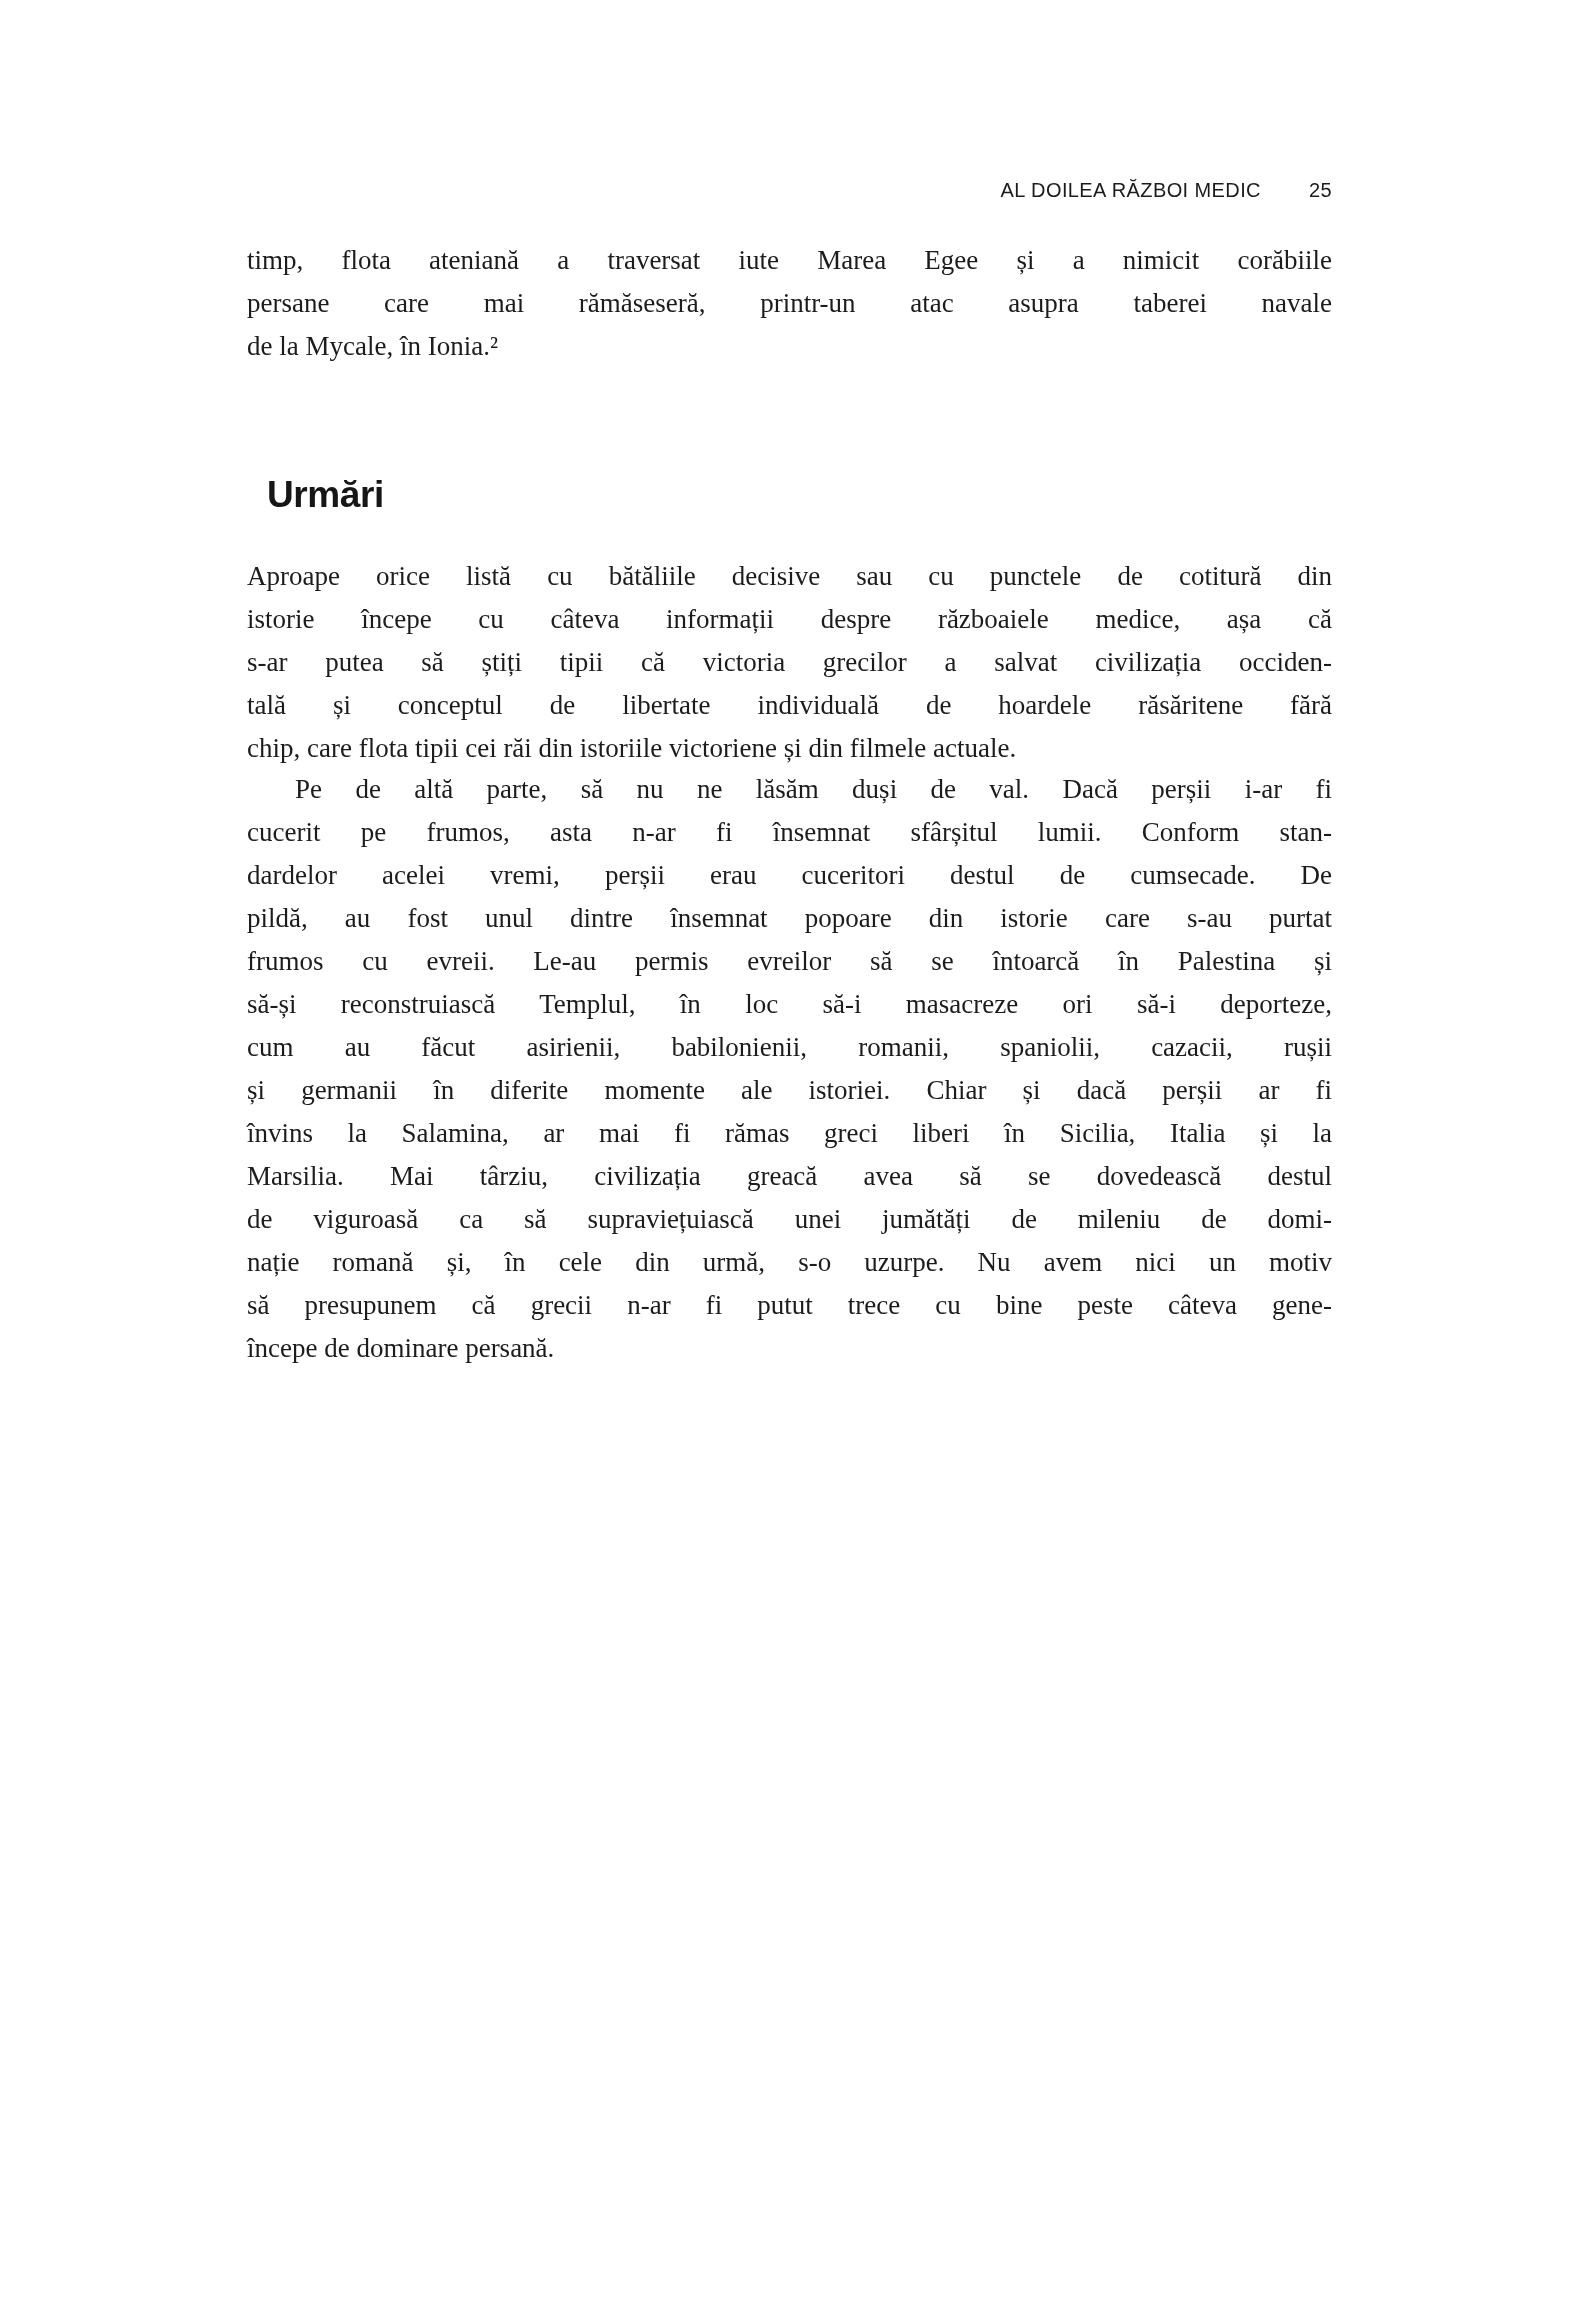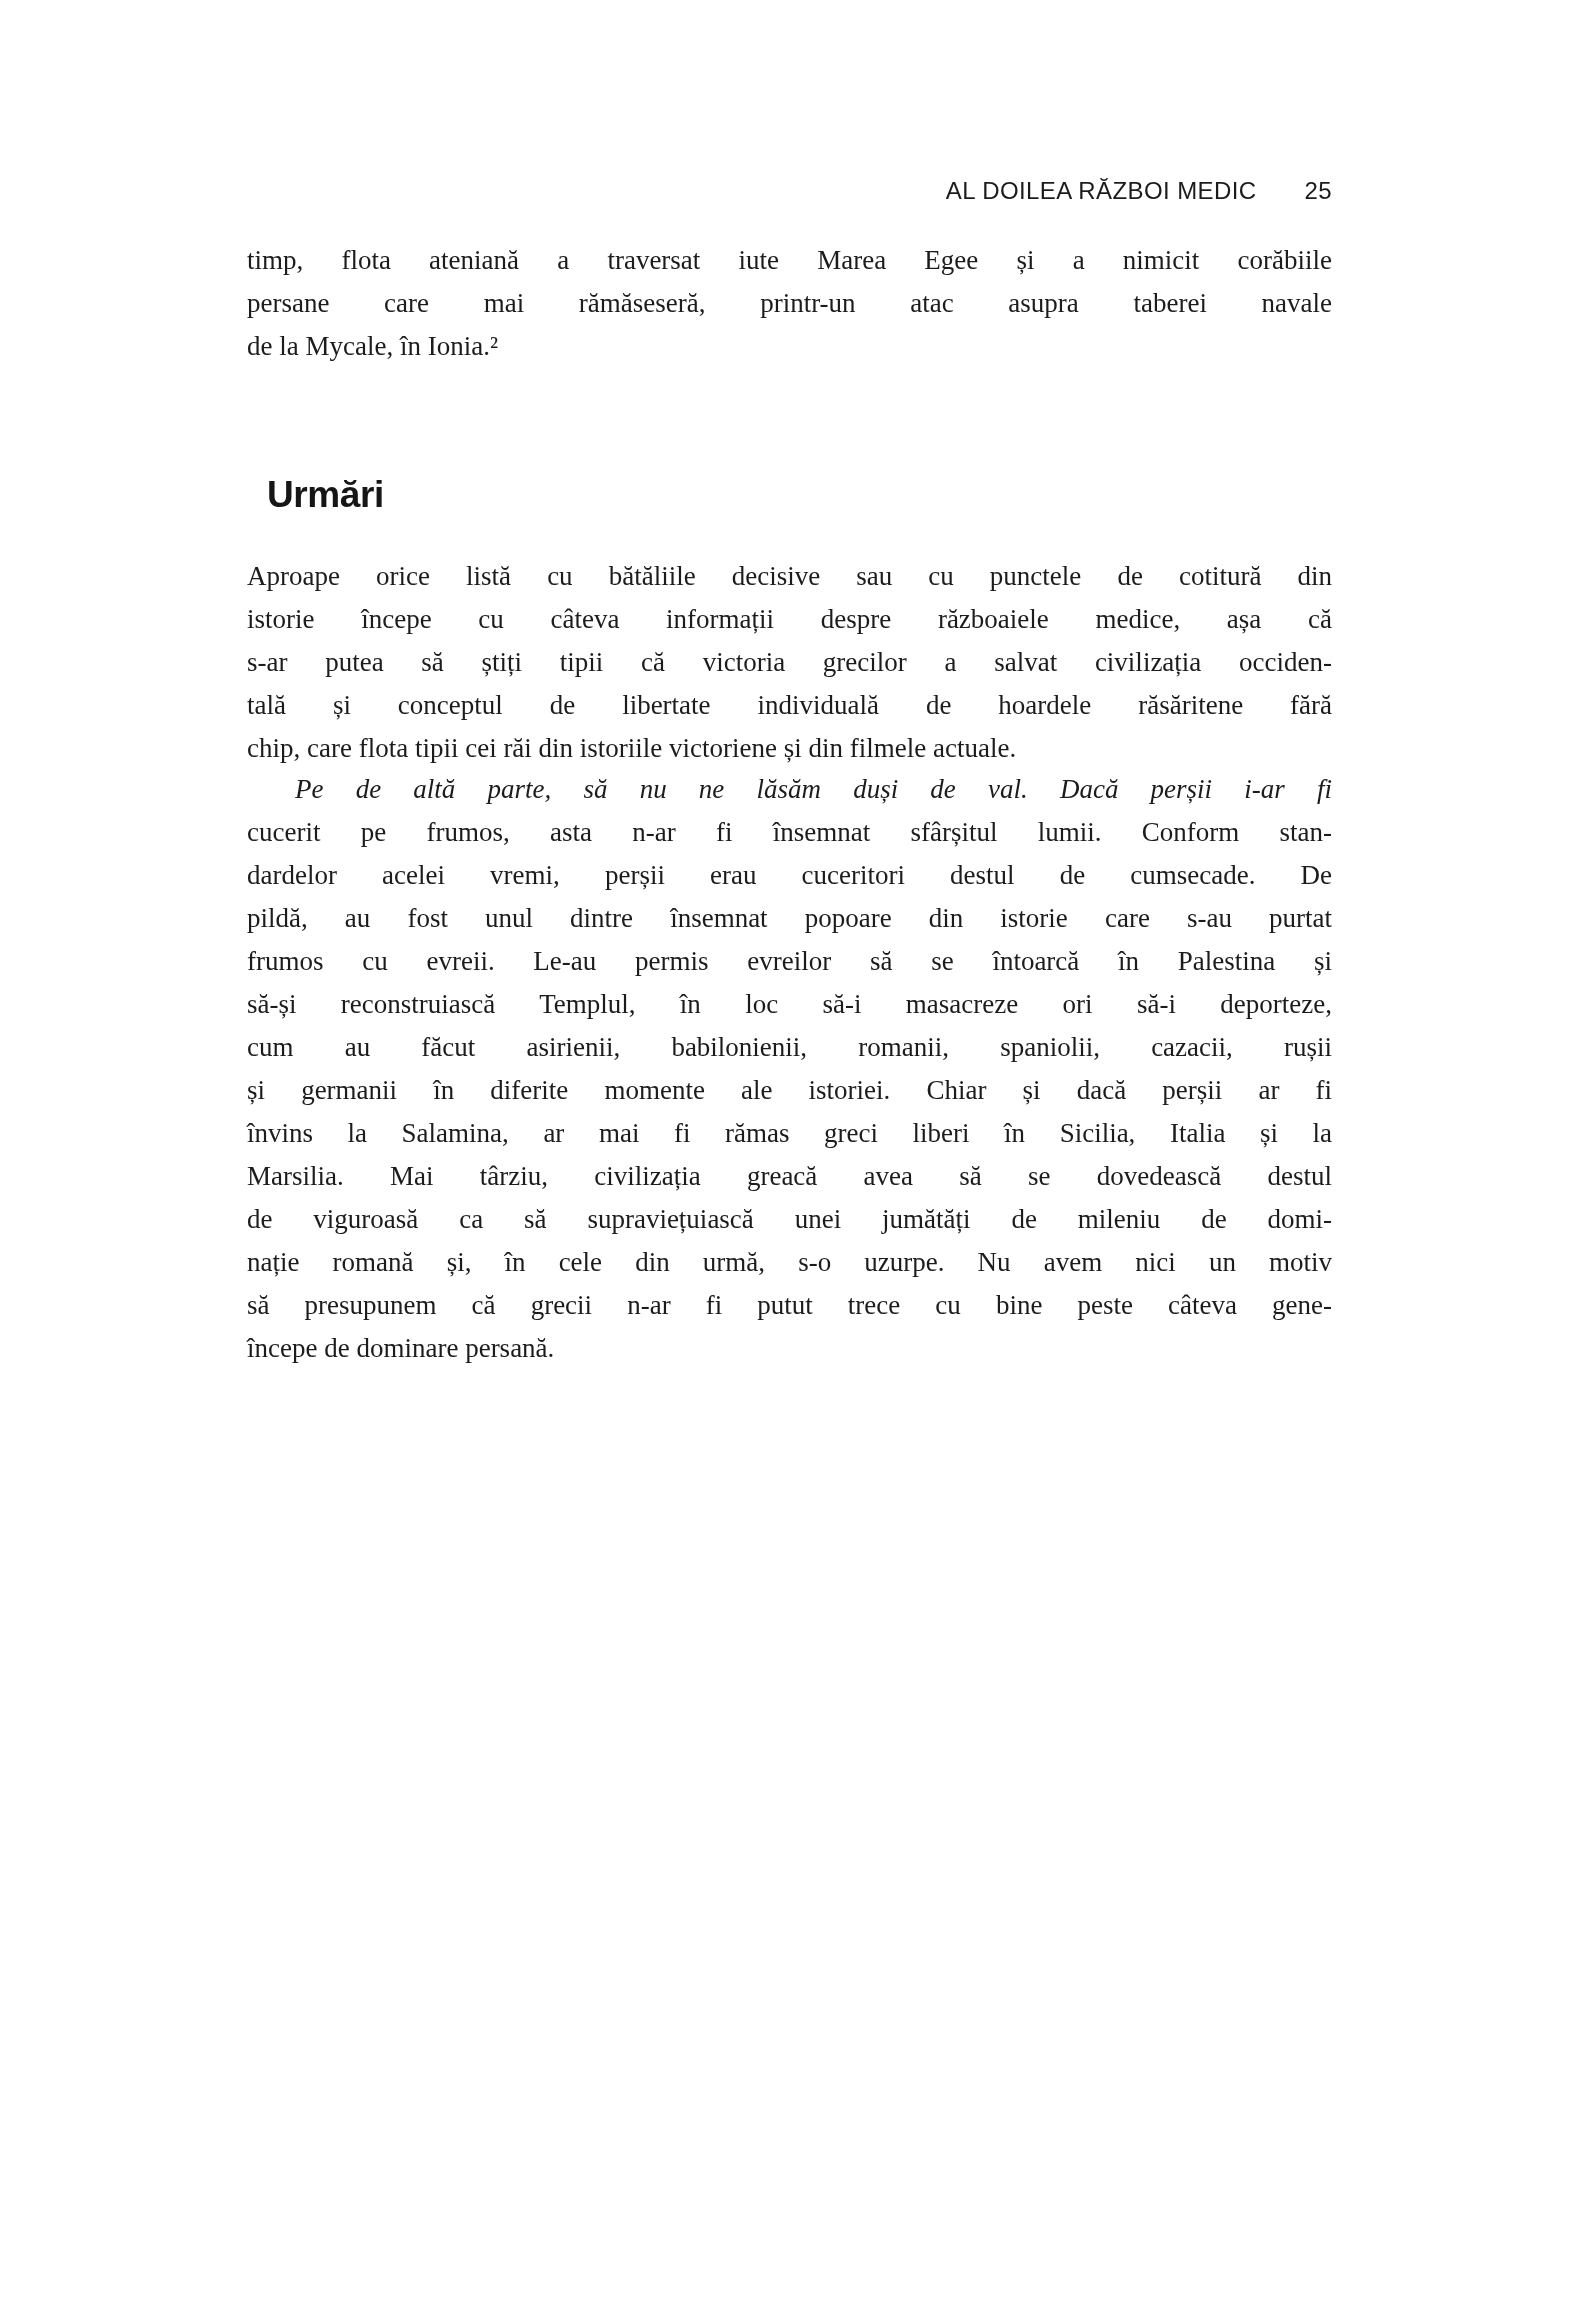--- a/index.html
+++ b/index.html
@@ -21,21 +21,21 @@
     width: 1085px;
   }
   
   .running-head {
     top: 174px;
     display: flex;
     justify-content: flex-end;
     align-items: baseline;
     gap: 48px;
     font-family: "Liberation Sans", "DejaVu Sans", sans-serif;
-    font-size: 24px;
+    font-size: 20px;
     line-height: 33px;
     letter-spacing: 0.4px;
     color: #1b1b1b;
   }
   
   .section-heading {
     top: 473px;
     font-family: "Liberation Sans", "DejaVu Sans", sans-serif;
     font-weight: bold;
     font-size: 37px;
@@ -54,21 +54,20 @@
   .para .line {
     height: 43px;
     text-align: left;
   }
   .para .line.j {
     text-align: justify;
     text-align-last: justify;
   }
   .para .line.ind {
     text-indent: 48px;
-    font-style: italic;
   }
   #para-1 { top: 239px; }
   #para-2 { top: 555px; }
   #para-3 { top: 768px; }
 </style>
 </head>
 <body>
 
 <div class="page">
 

